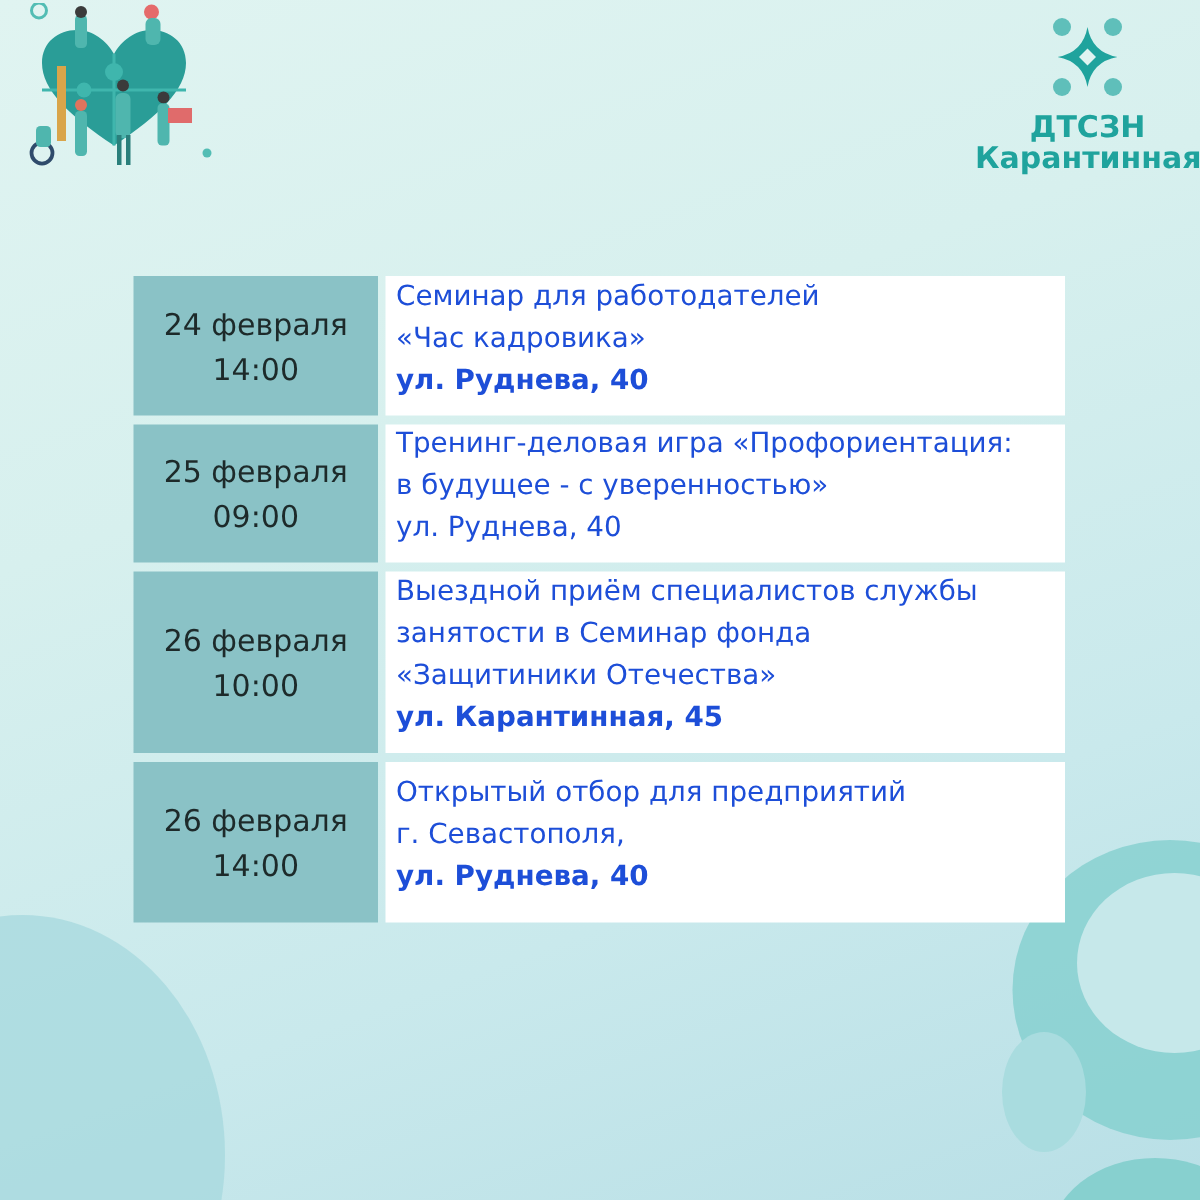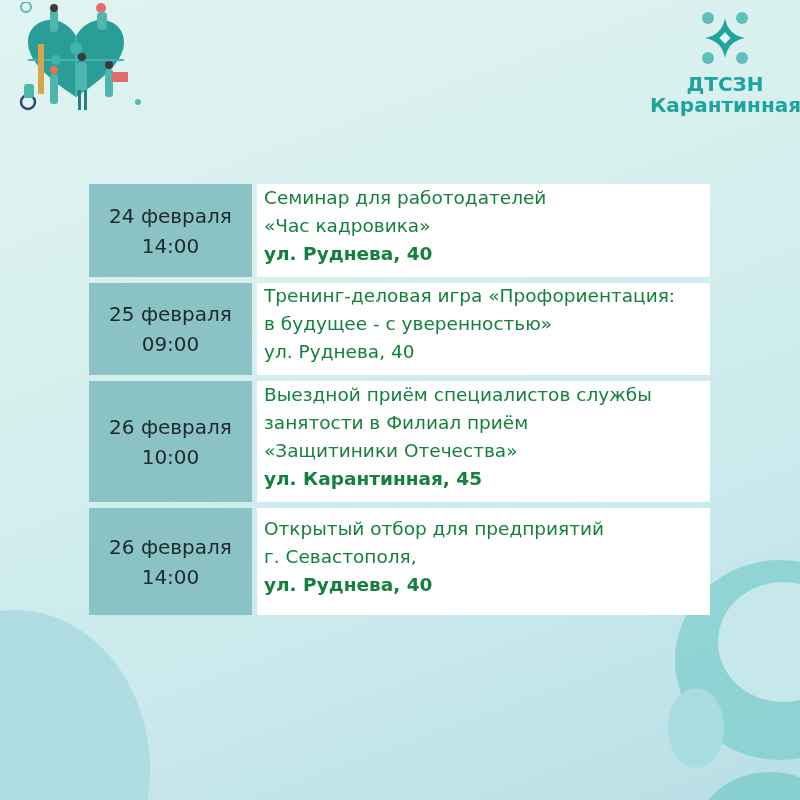--- a/index.html
+++ b/index.html
@@ -41,21 +41,21 @@
     }
 
     .row { display: flex; margin-top: 6px; }
     .date-cell {
       width: 163px; background: #8ac2c6; color: #1d2a2a;
       display: flex; flex-direction: column; justify-content: center; align-items: center;
       font-size: 20px; line-height: 30px; text-align: center;
     }
     .gap { width: 5px; }
     .info-cell {
-      flex: 1; background: #ffffff; color: #15803d;
+      flex: 1; background: #ffffff; color: #1d4ed8;
       padding: 6px 8px 16px 7px; font-size: 18.5px; line-height: 28px;
       display: flex; flex-direction: column; justify-content: center;
     }
     .addr { font-weight: bold; }
     .r1 { height: 93px; }
     .r2 { height: 92px; }
     .r3 { height: 121px; }
     .r4 { height: 107px; }
   </style>
 </head>
@@ -135,21 +135,21 @@
   </div>
 
   <div class="row r3">
     <div class="date-cell">
       <div>26 февраля</div>
       <div>10:00</div>
     </div>
     <div class="gap"></div>
     <div class="info-cell">
       <div>Выездной приём специалистов службы</div>
-      <div>занятости в Филиал приём</div>
+      <div>занятости в Семинар фонда</div>
       <div>«Защитиники Отечества»</div>
       <div class="addr">ул. Карантинная, 45</div>
     </div>
   </div>
 
   <div class="row r4">
     <div class="date-cell">
       <div>26 февраля</div>
       <div>14:00</div>
     </div>

